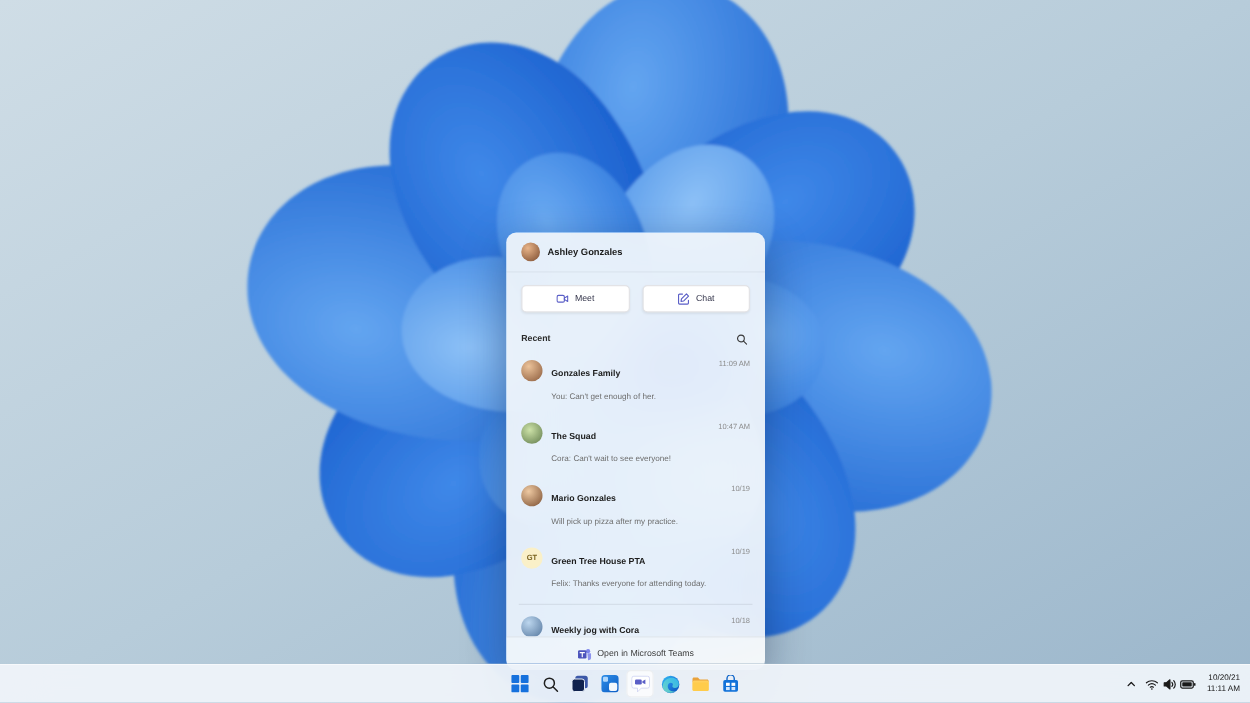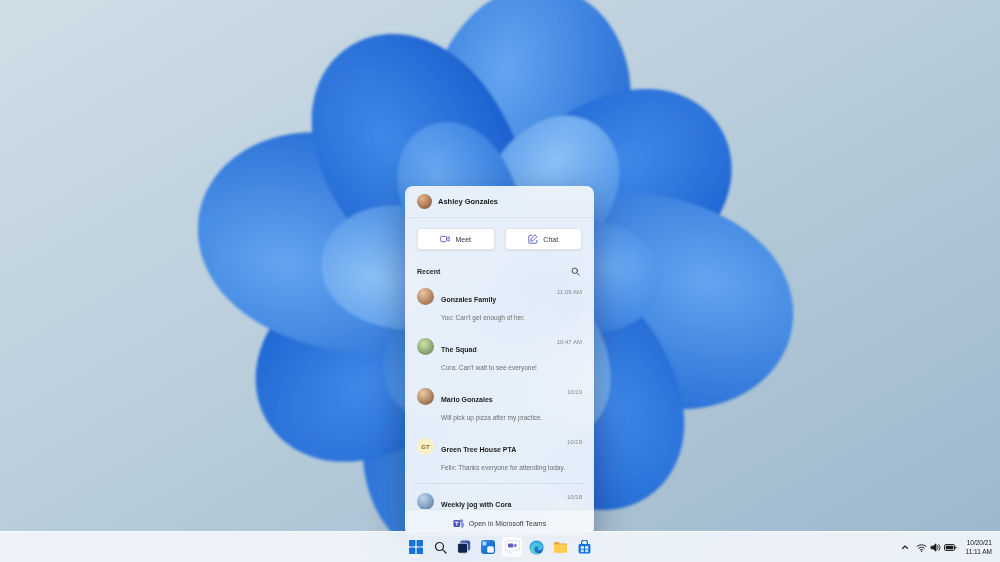--- a/index.html
+++ b/index.html
@@ -3,21 +3,21 @@
 <meta charset="utf-8">
 <style>
   html,body{margin:0;padding:0;}
   body{width:1000px;height:562px;overflow:hidden;position:relative;font-family:"Liberation Sans",sans-serif;background:#aec4d4;}
 
   
   .desktop{position:absolute;inset:0;}
   .desktop svg{display:block;width:100%;height:100%;}
 
   
-  .flyout{position:absolute;left:405px;top:186px;width:189px;height:350px;border-radius:8px;
+  .flyout{position:absolute;left:405px;top:186px;width:207px;height:350px;border-radius:8px;
     background:rgba(247,248,250,0.9);backdrop-filter:blur(26px) saturate(140%);
     box-shadow:0 12px 34px rgba(10,25,60,0.38);display:flex;flex-direction:column;overflow:hidden;}
   .fly-header{display:flex;align-items:center;gap:6px;padding:8px 12px;border-bottom:1px solid rgba(0,0,0,0.05);flex:none;}
   .avatar{border-radius:50%;flex:none;display:flex;align-items:center;justify-content:center;font-weight:700;color:#7a631f;}
   .hdr-avatar{width:15px;height:15px;background:radial-gradient(circle at 35% 30%,#e8b489,#7a4a2e);}
   .user-name{font-size:7.5px;font-weight:700;color:#1b1b1b;}
   .actions{display:flex;gap:10px;padding:10px 12px 9px;flex:none;}
   .action-btn{flex:1;height:20px;display:flex;align-items:center;justify-content:center;gap:5px;background:#fff;
     border:1px solid #e3e3e6;border-radius:4px;box-shadow:0 1px 2px rgba(0,0,0,0.07);font-size:7px;color:#33344a;cursor:pointer;}
   .recent-row{display:flex;align-items:center;justify-content:space-between;padding:5px 12px 2px;flex:none;}

